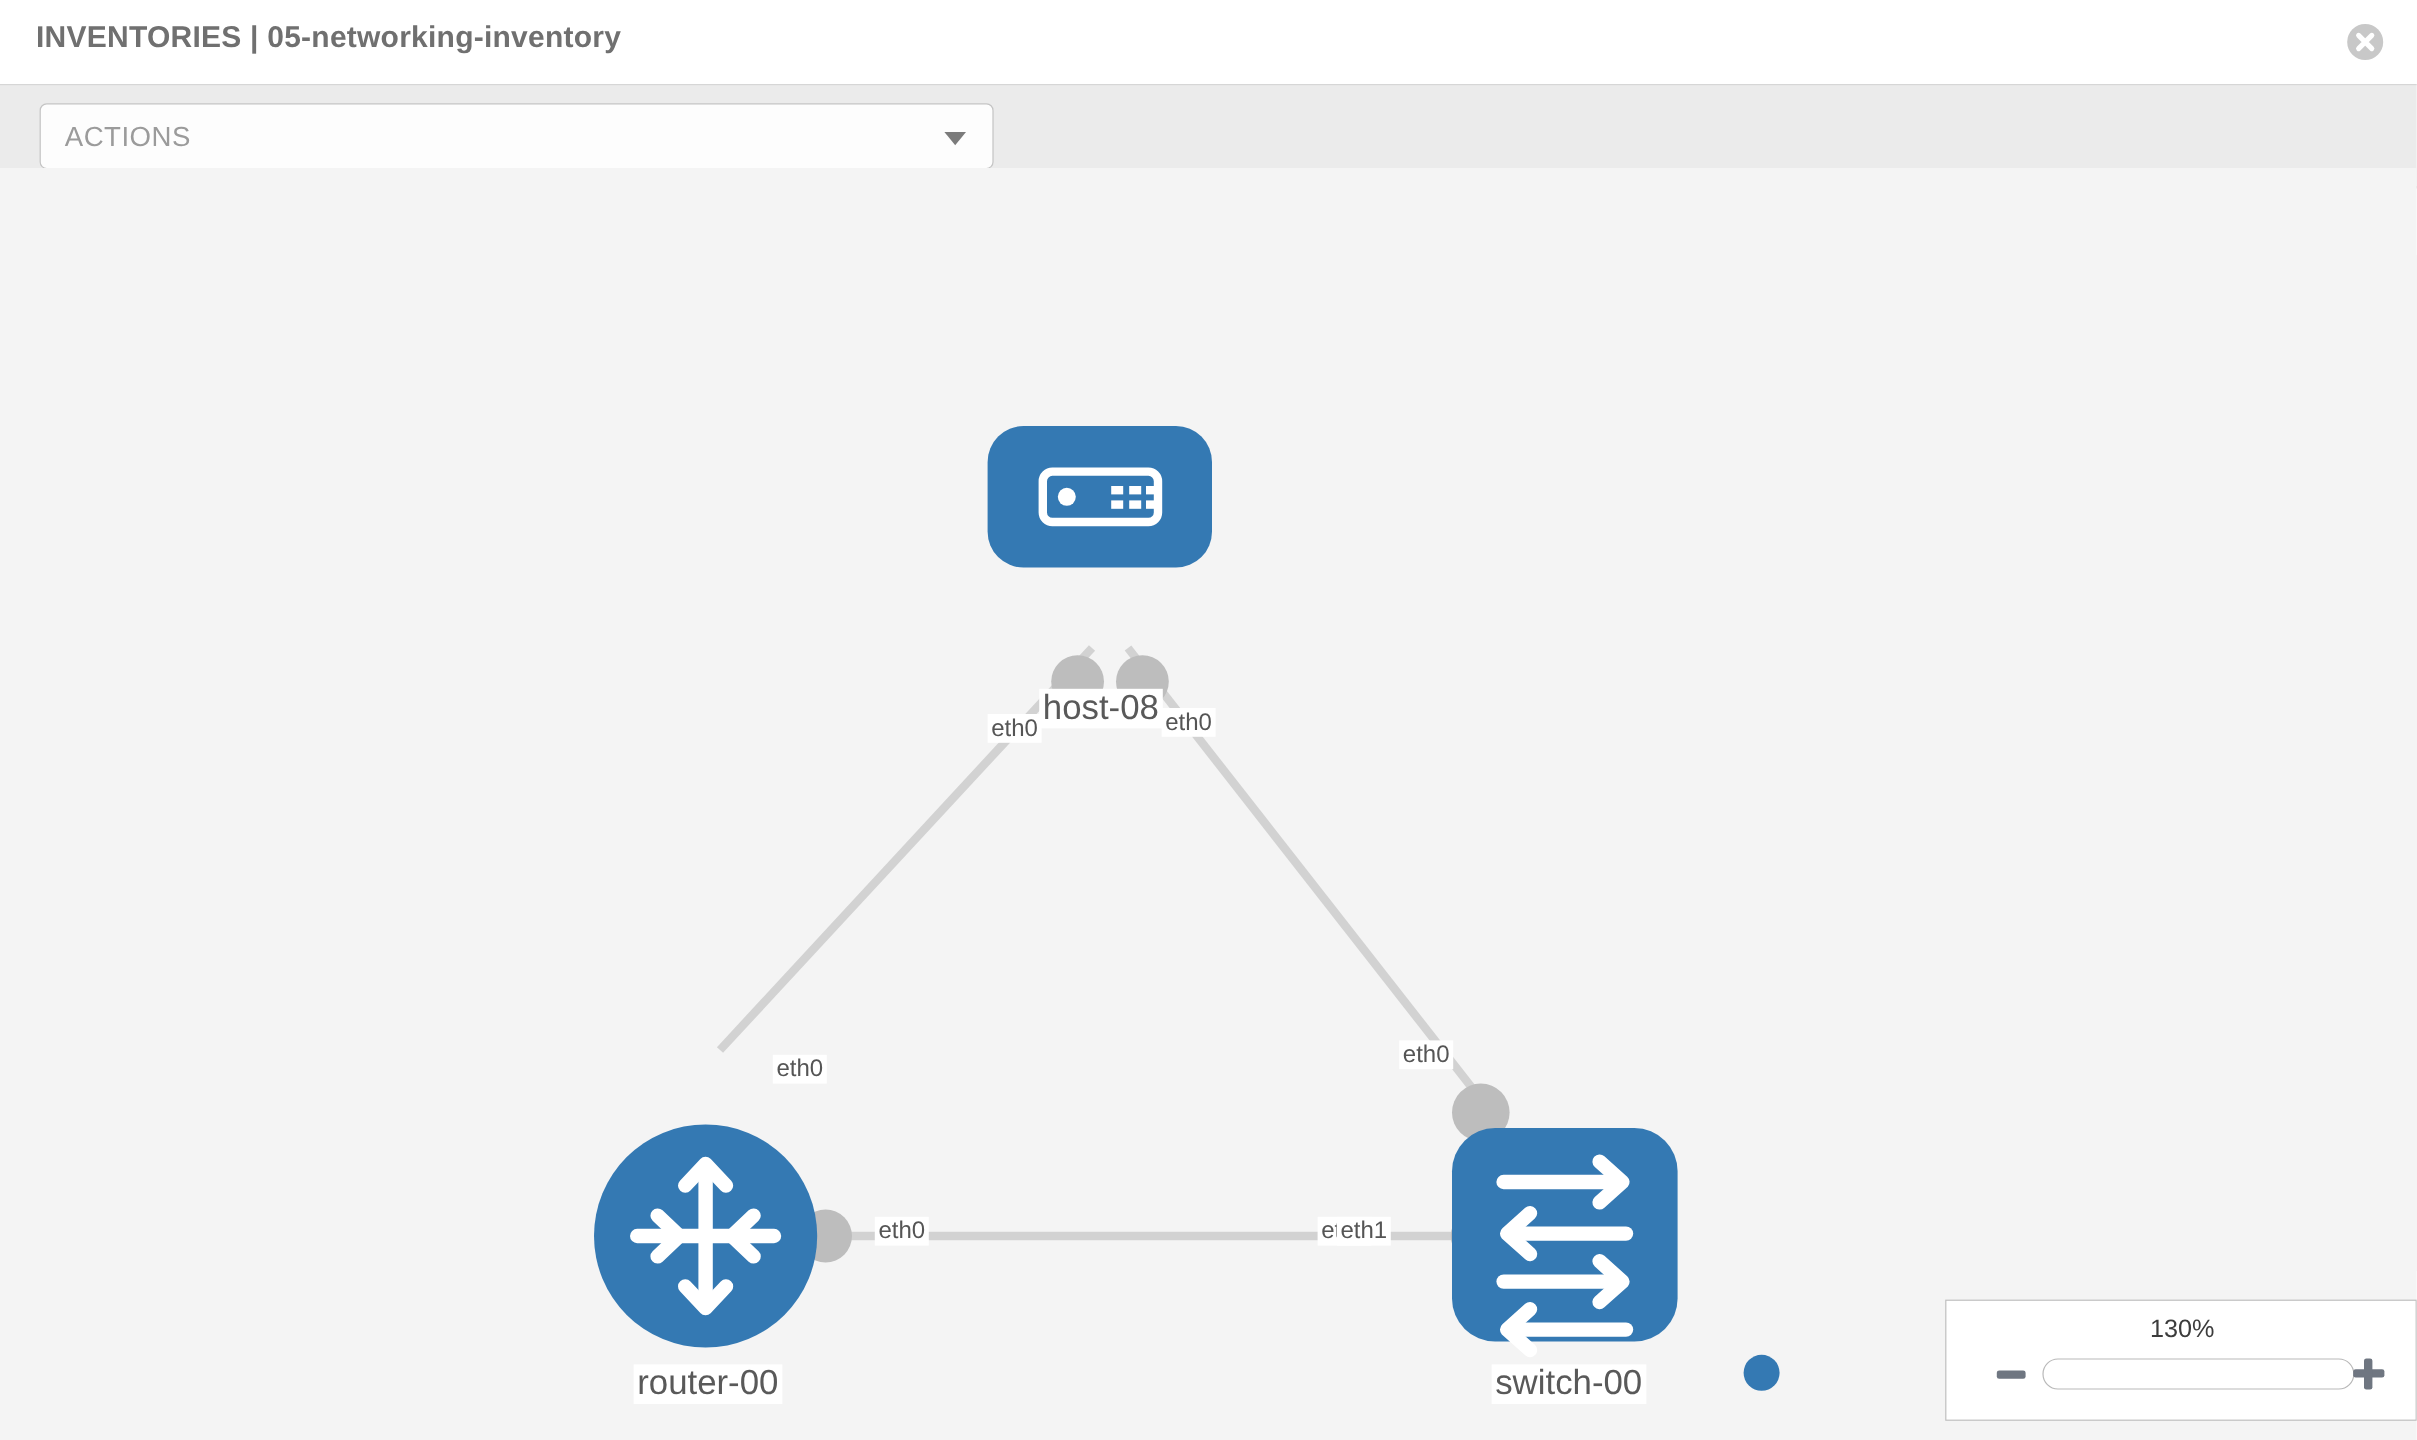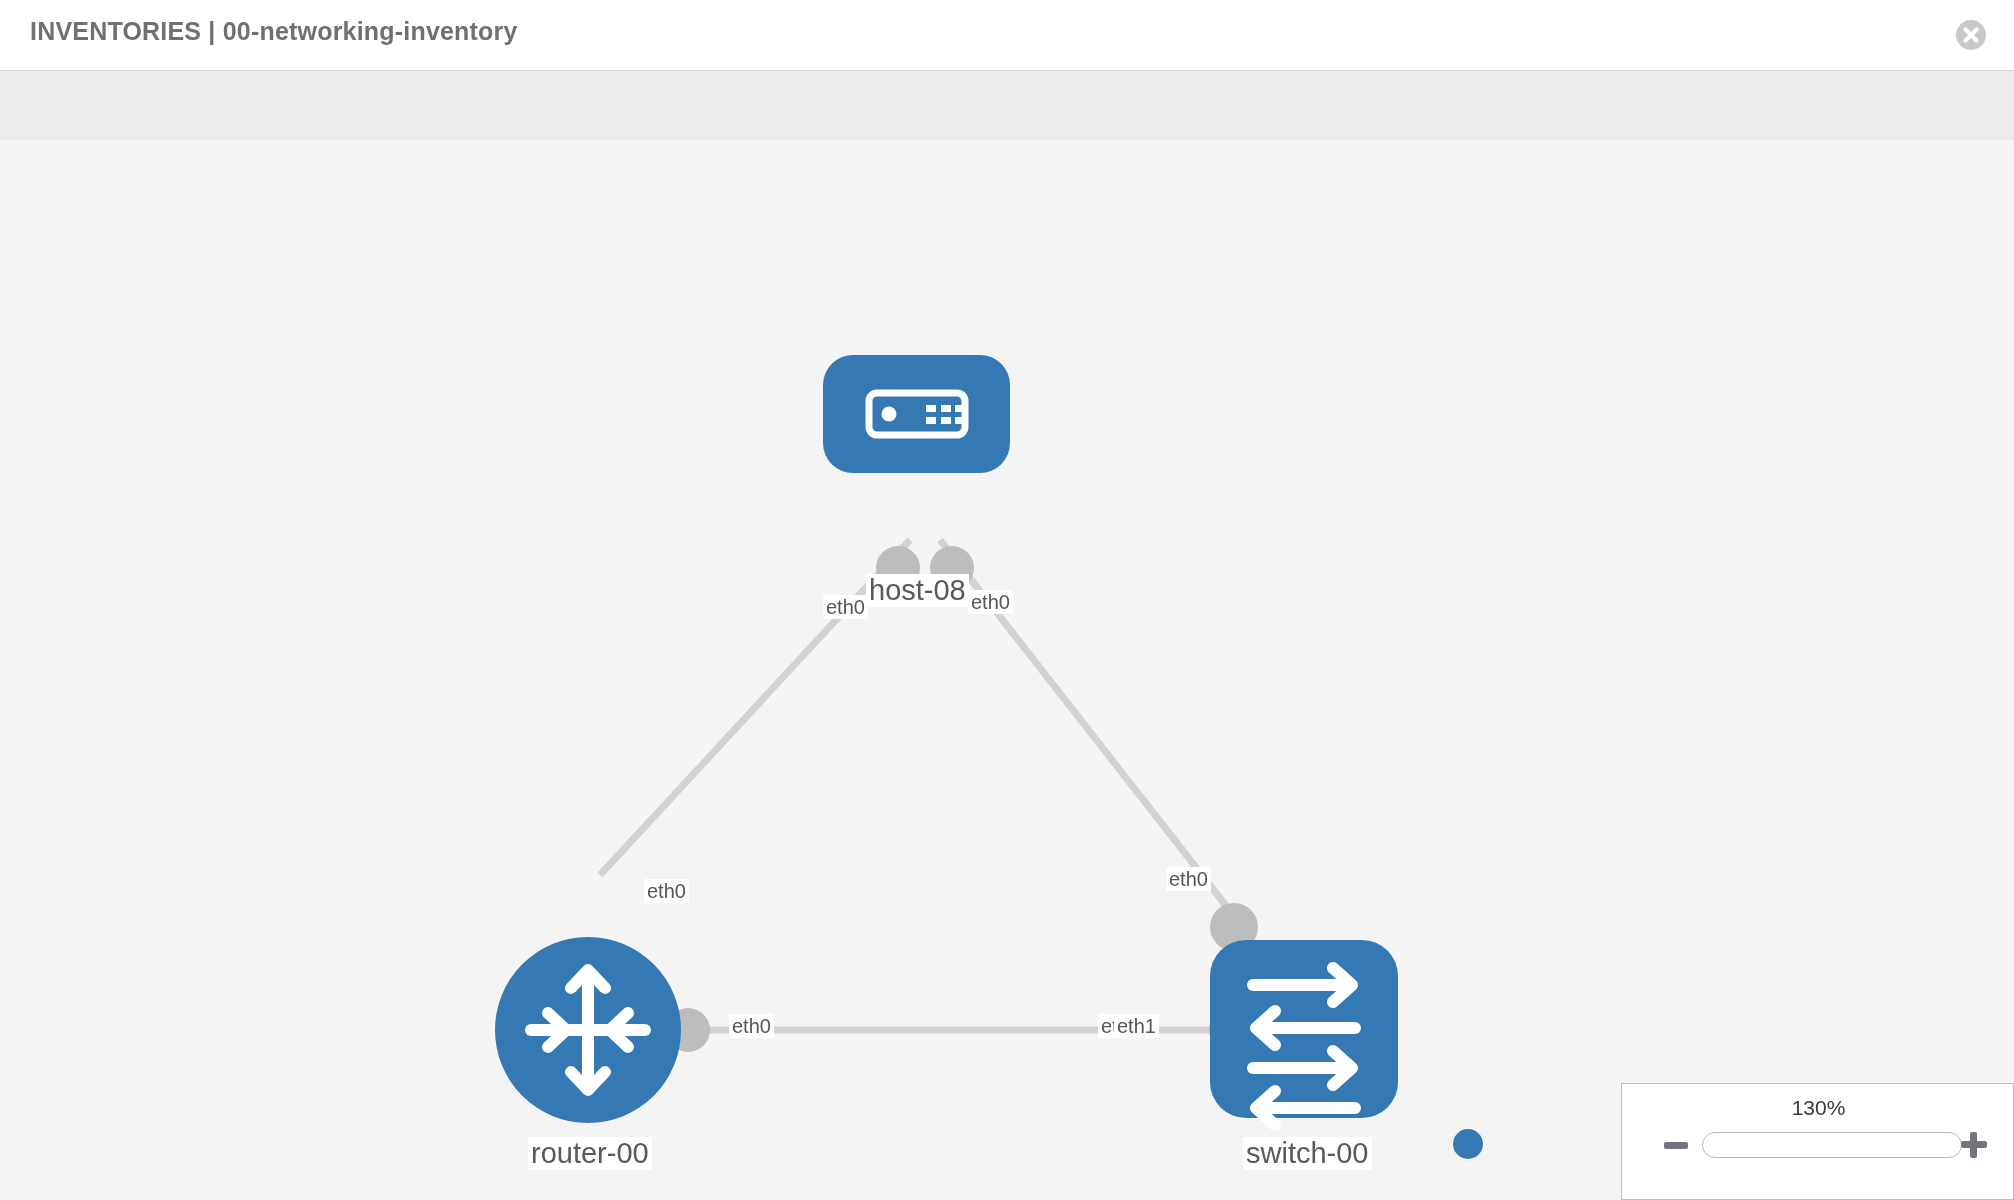--- a/index.html
+++ b/index.html
@@ -152,21 +152,21 @@
     font-size: 20px;
     color: #555555;
   }
 
   
   .zoom-panel {
     position: absolute;
     left: 1621px;
     top: 1083px;
     width: 393px;
-    height: 117px;
+    height: 101px;
     background: #ffffff;
     border: 1px solid #bdbdbd;
     box-sizing: border-box;
   }
   .zoom-value {
     position: absolute;
     top: 12px;
     left: 0;
     width: 393px;
     text-align: center;
@@ -220,30 +220,34 @@
     height: 30px;
     border-radius: 50%;
     background: #3479b3;
     cursor: pointer;
   }
 </style>
 </head>
 <body>
 
 <div class="titlebar">
-  <div class="title-text">INVENTORIES | 00-networking-inventory</div>
+  <div class="title-text">INVENTORIES | 05-networking-inventory</div>
   <div class="close-btn">
     <svg width="30" height="30" viewBox="0 0 30 30">
       <path d="M9.5 9.5 L20.5 20.5 M20.5 9.5 L9.5 20.5" stroke="#ffffff" stroke-width="4.2" stroke-linecap="round"></path>
     </svg>
   </div>
 </div>
 
 <div class="toolbar">
 
+  <div class="actions-select">
+    <span class="actions-label">ACTIONS</span>
+    <span class="caret"></span>
+  </div>
 
   <div class="tool-icon wrench">
     <svg width="44" height="44" viewBox="0 0 44 44">
       <g transform="rotate(-42 22 22)">
         <path d="M22 5 a10 10 0 1 0 7.1 17.1 L29.1 33 a3.8 3.8 0 0 1-7.6 0 L21.5 22.1 A10 10 0 0 1 22 5 Z" fill="none"></path>
         <path d="M26.4 6.2 l-4.4 4.4 0 4.6 4.6 0 4.4-4.4 a9.6 9.6 0 1 1-9.4 12.6 l0 13.5 a3.4 3.4 0 0 1-6.8 0 l0-13.5 a9.6 9.6 0 0 1 11.6-17.2 Z" fill="#7b8693"></path>
       </g>
     </svg>
   </div>
 

